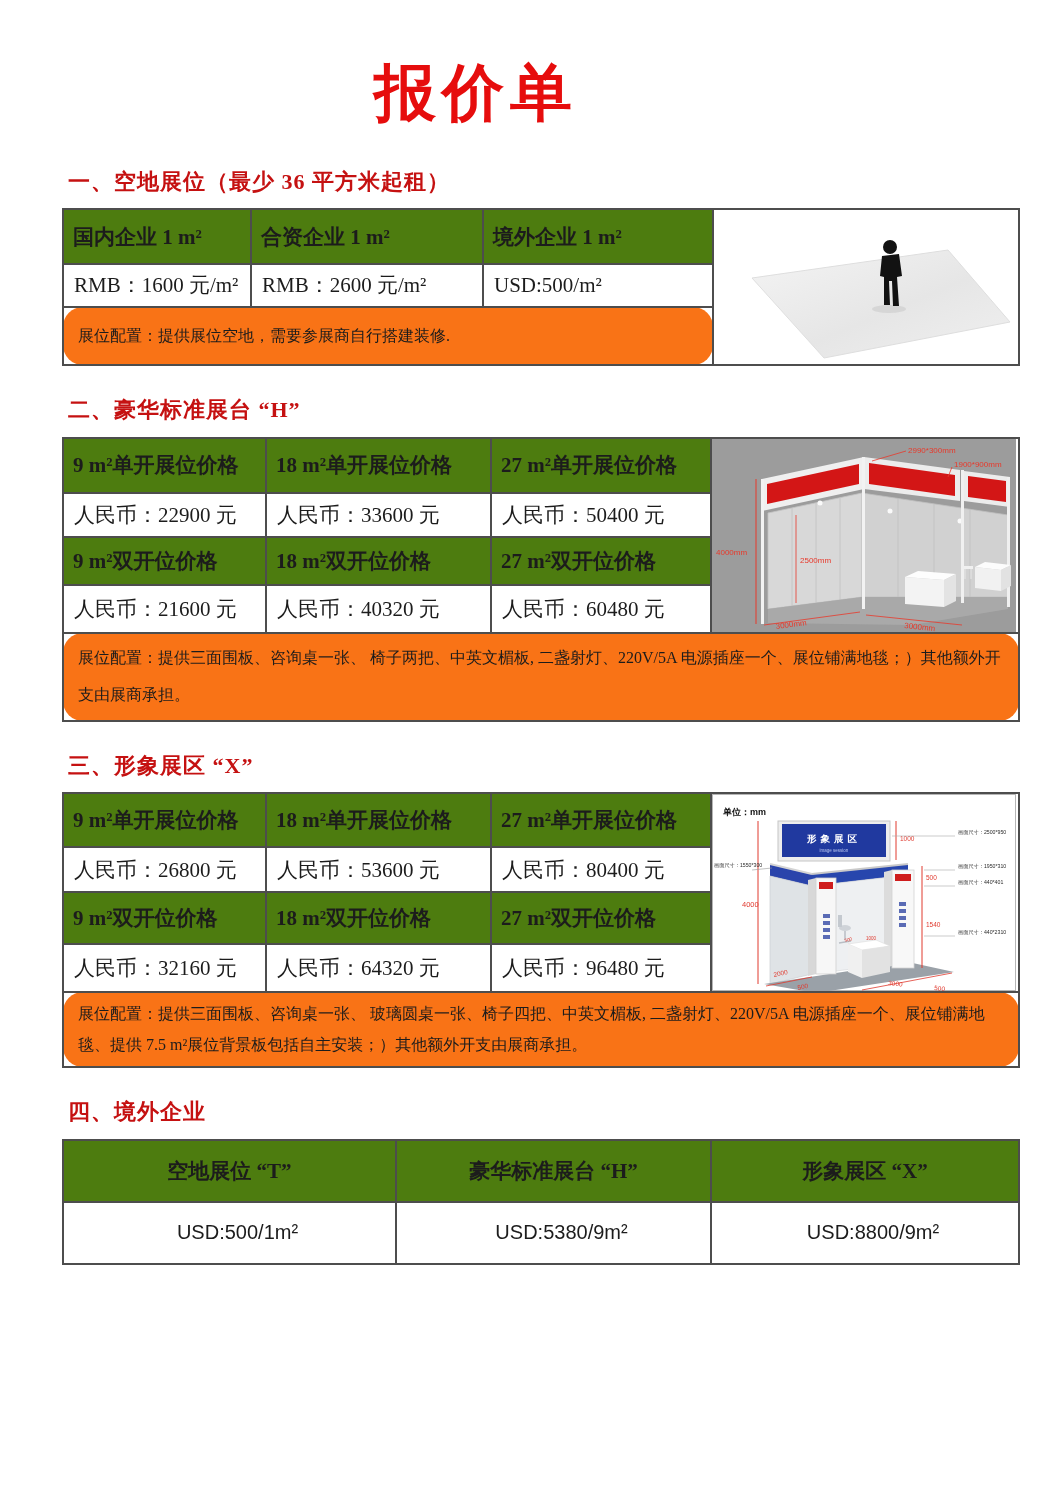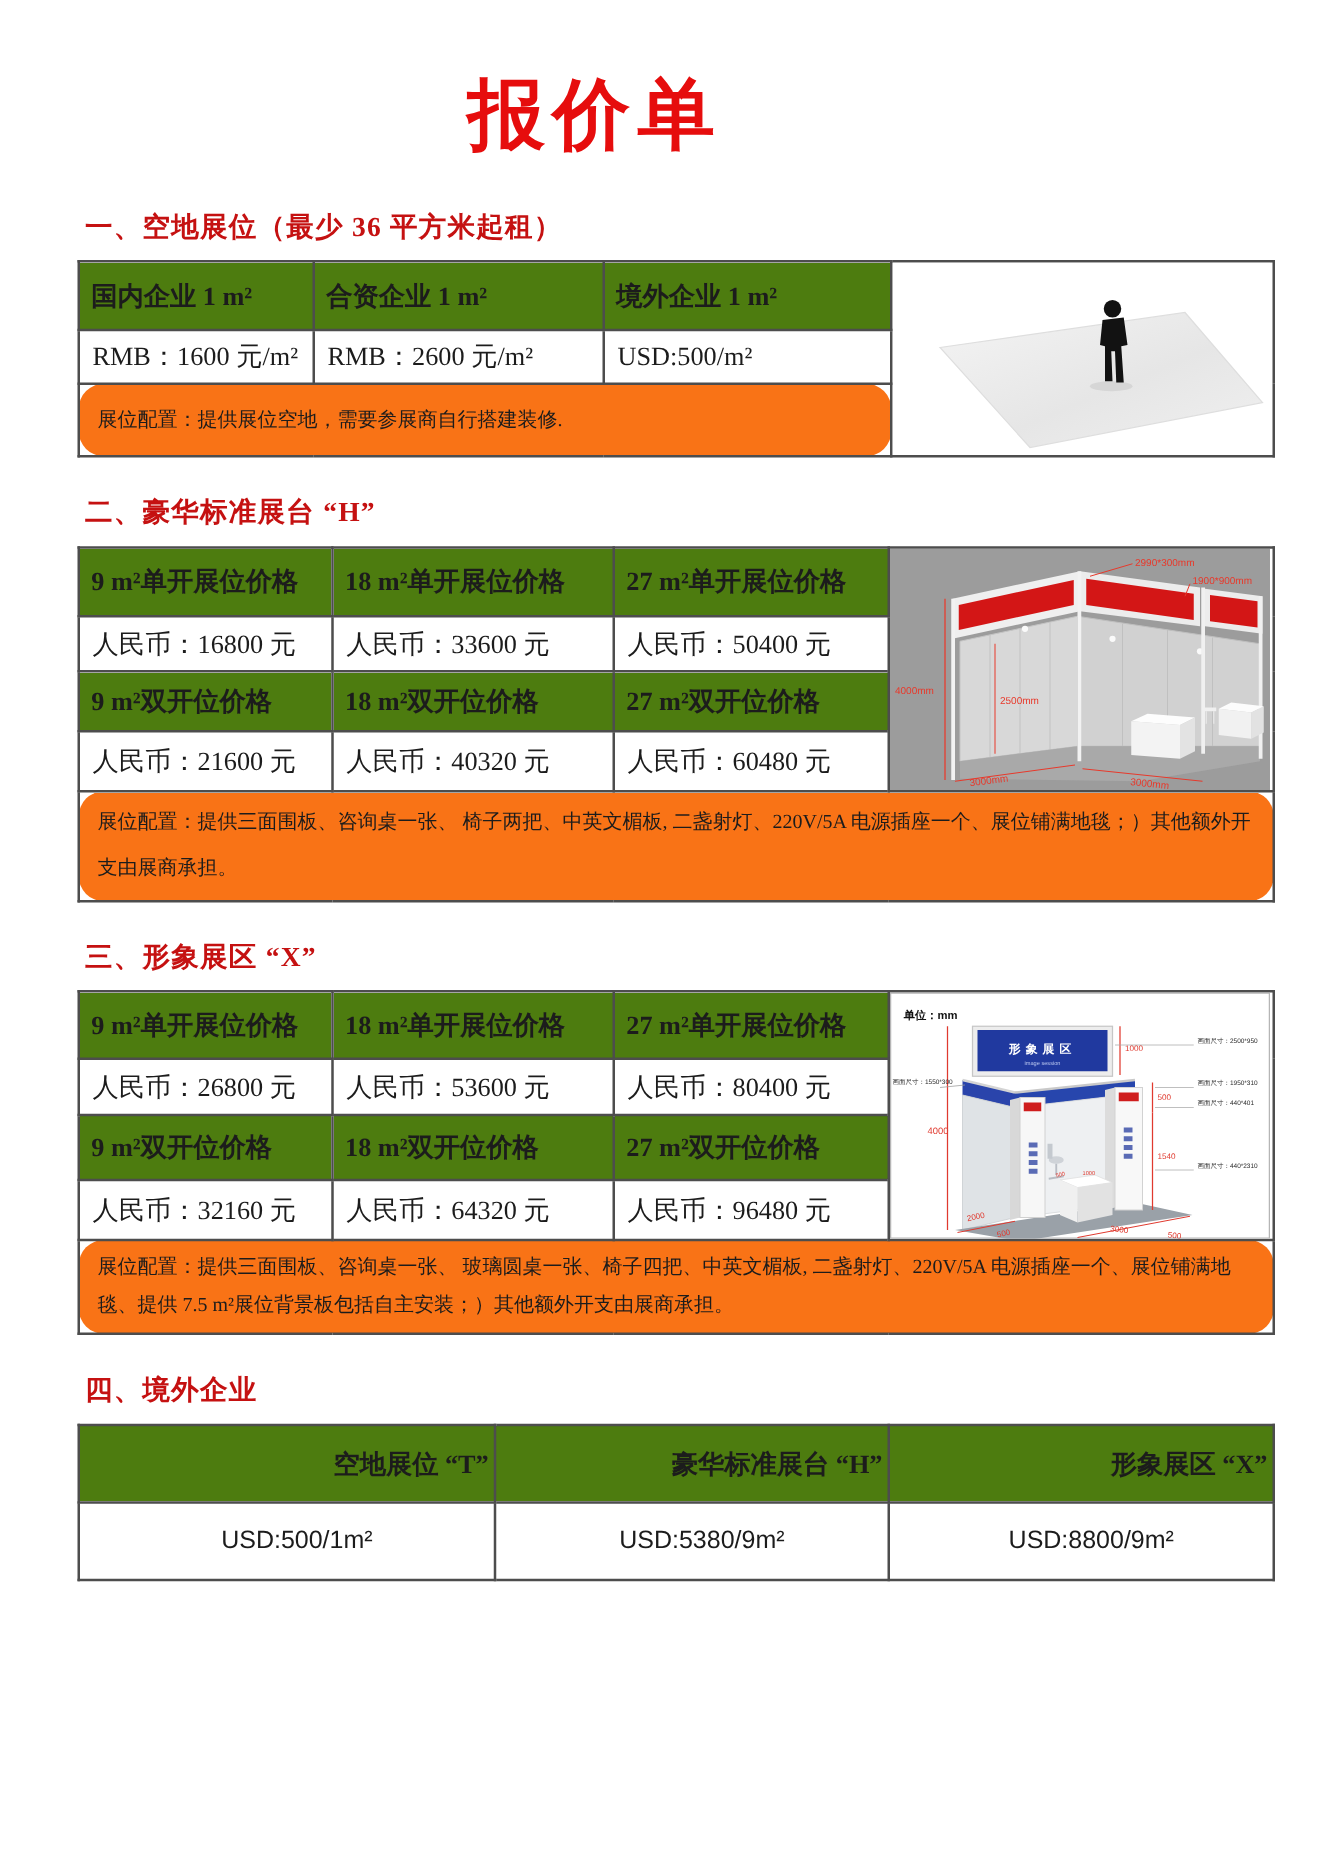--- a/index.html
+++ b/index.html
@@ -28,21 +28,21 @@
   td.illus svg{display:block;}
   .t1 .r-hdr{height:52px;}
   .t1 .r-price{height:42px;}
   .t1 .r-config{height:56px;}
   .t2 .r-hdr1{height:52px;}
   .t2 .r-price{height:42px;}
   .t2 .r-hdr2{height:45px;}
   .t2 .r-price2{height:46px;}
   .t2 td.config{line-height:2.3;}
   .t3 td.config{line-height:1.9;margin-left:28px;}
-  .t4 td.hdr{text-align:right;height:52px;padding-left:4px;}
+  .t4 td.hdr{text-align:center;height:52px;padding-left:4px;}
   .t4 td.price{
     text-align:center;height:52px;padding-left:20px;font-size:20px;
     font-family:"Liberation Sans","DejaVu Sans",sans-serif;
   }
   .t4 td.config{line-height:2.25;}
   .svg-label{font-family:"Liberation Sans","DejaVu Sans",sans-serif;}
 </style>
 </head>
 <body>
 
@@ -165,21 +165,21 @@
               <text x="88" y="124">2500mm</text>
               <line x1="52" y1="186" x2="148" y2="173" stroke="#e8392b" stroke-width="0.8"></line>
               <text x="64" y="190" transform="rotate(-7 64 190)">3000mm</text>
               <line x1="154" y1="176" x2="250" y2="186" stroke="#e8392b" stroke-width="0.8"></line>
               <text x="192" y="189" transform="rotate(6 192 189)">3000mm</text>
             </g>
           </svg>
         </td>
       </tr>
       <tr class="r-price">
-        <td class="price">人民币：16800 元</td>
+        <td class="price">人民币：22900 元</td>
         <td class="price">人民币：33600 元</td>
         <td class="price">人民币：50400 元</td>
       </tr>
       <tr class="r-hdr2">
         <td class="hdr">9 m²双开位价格</td>
         <td class="hdr">18 m²双开位价格</td>
         <td class="hdr">27 m²双开位价格</td>
       </tr>
       <tr class="r-price2">
         <td class="price">人民币：21600 元</td>

